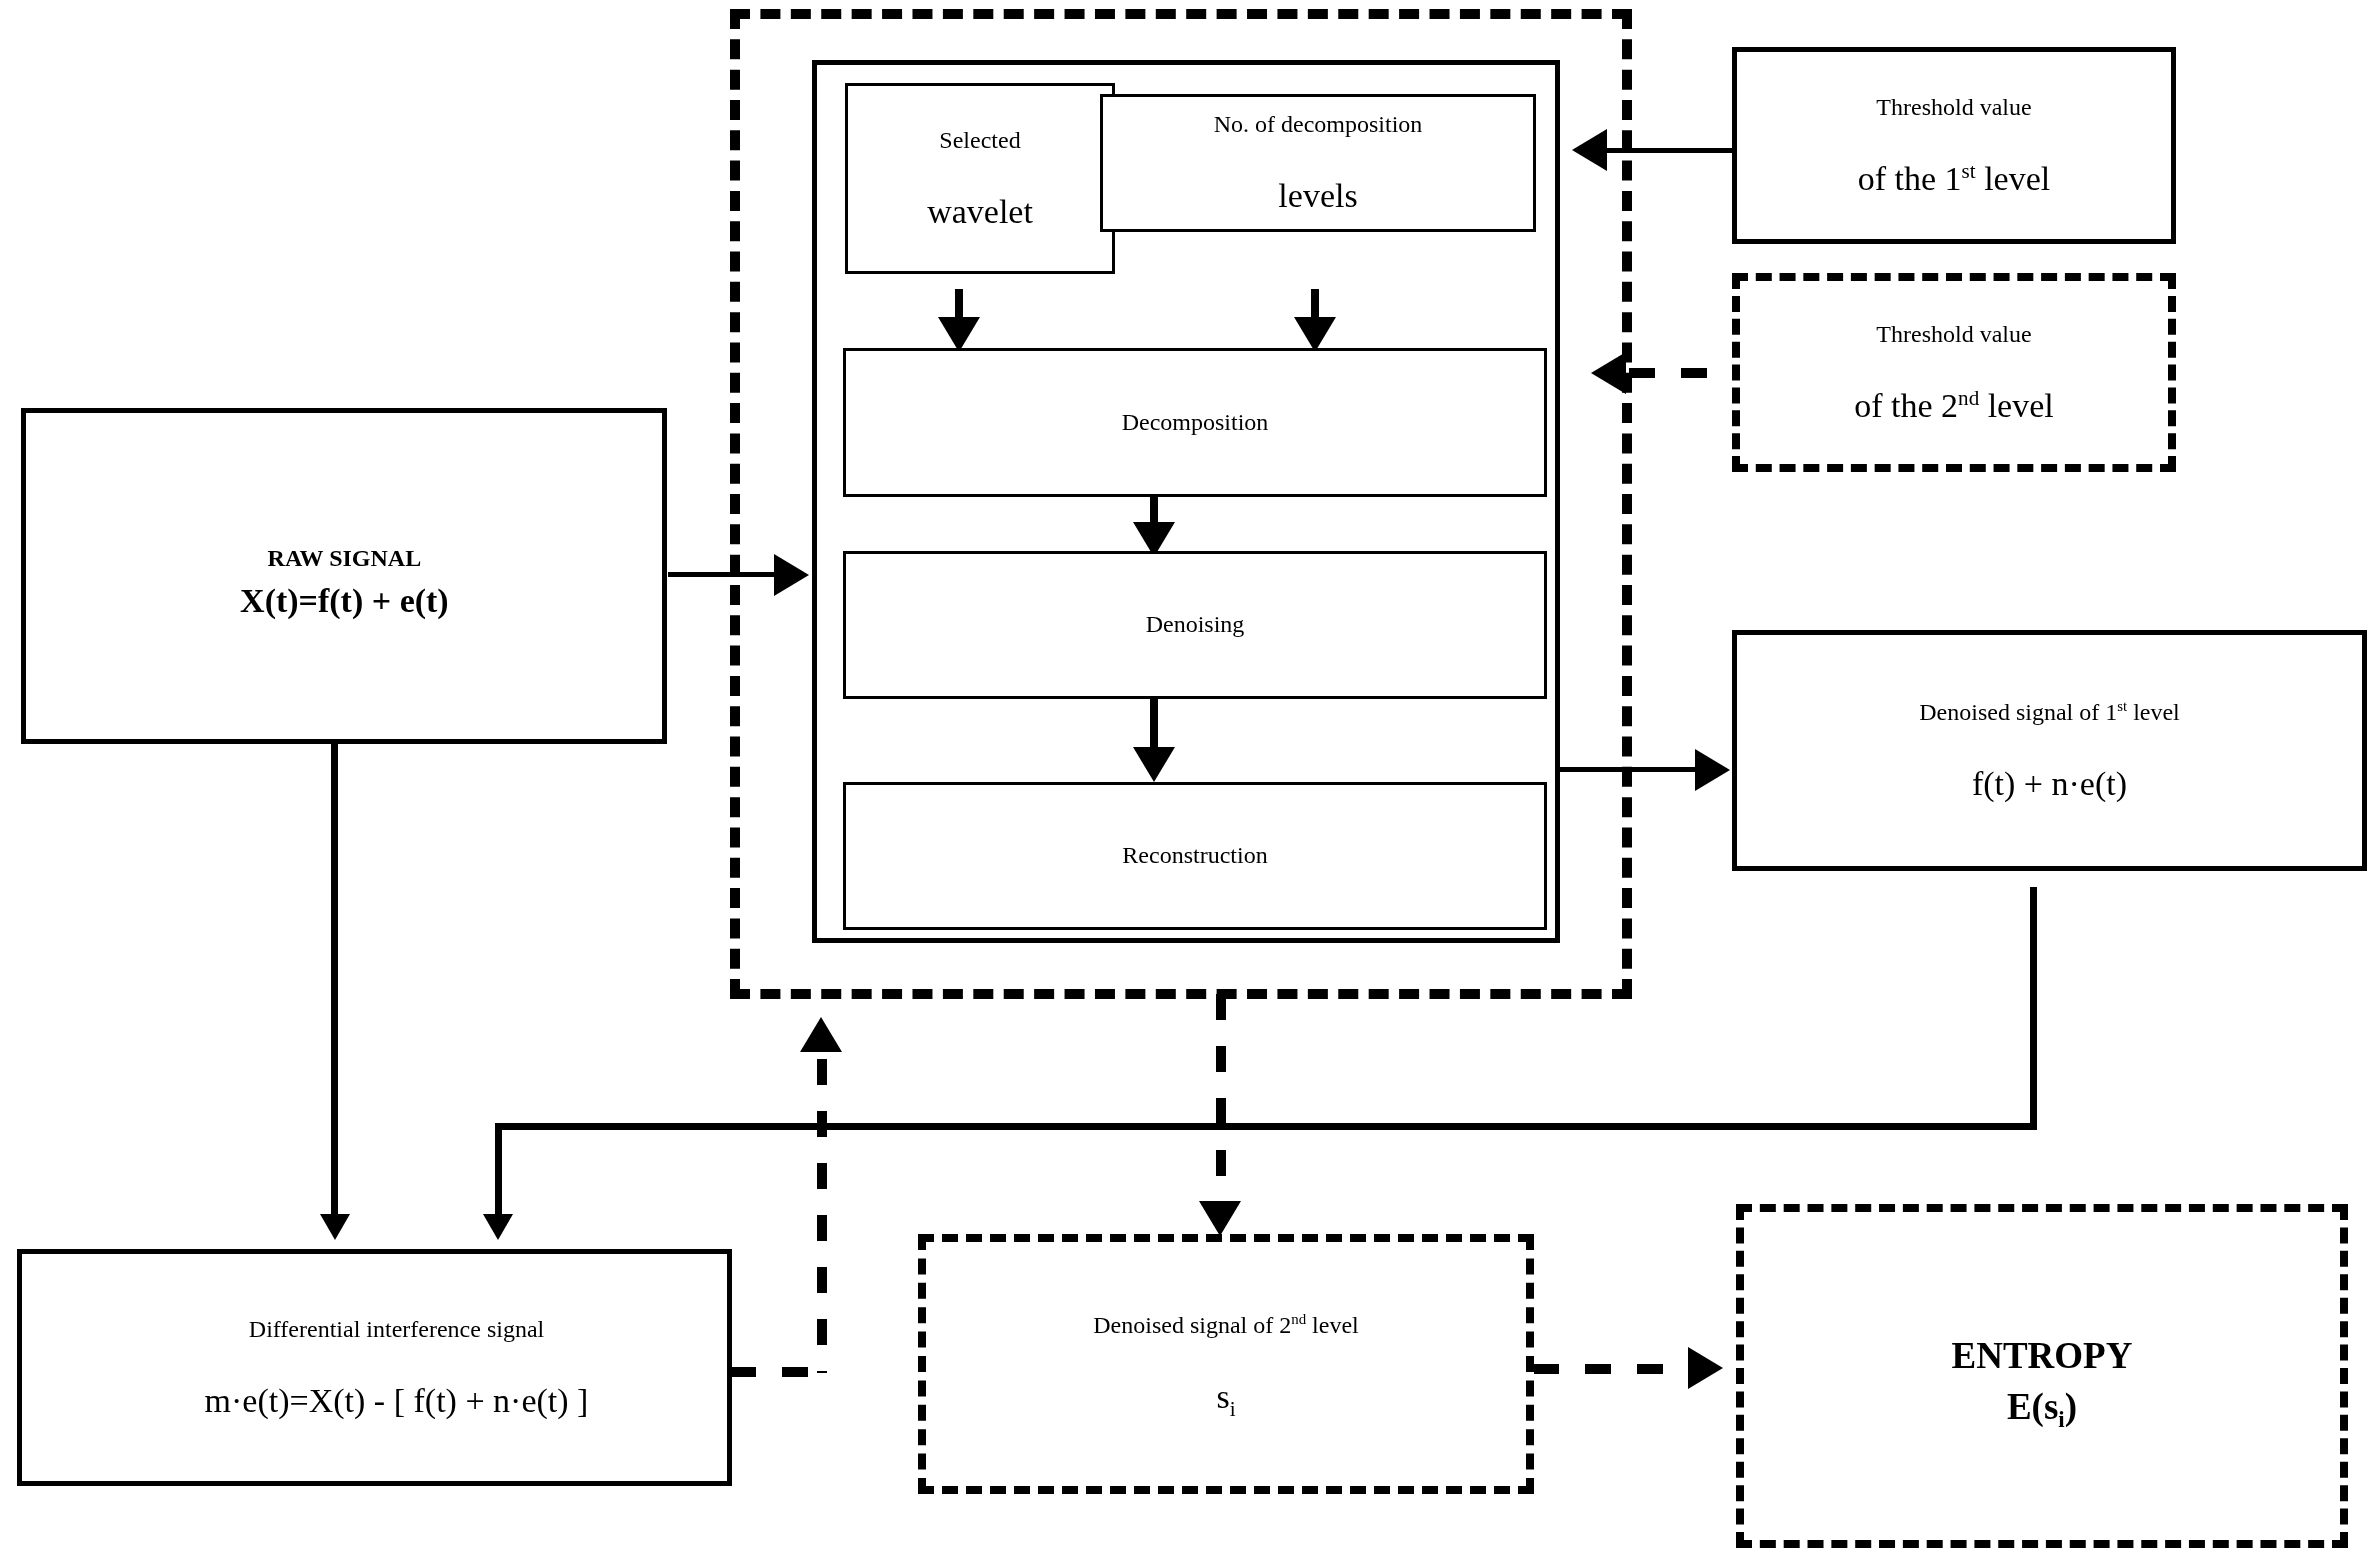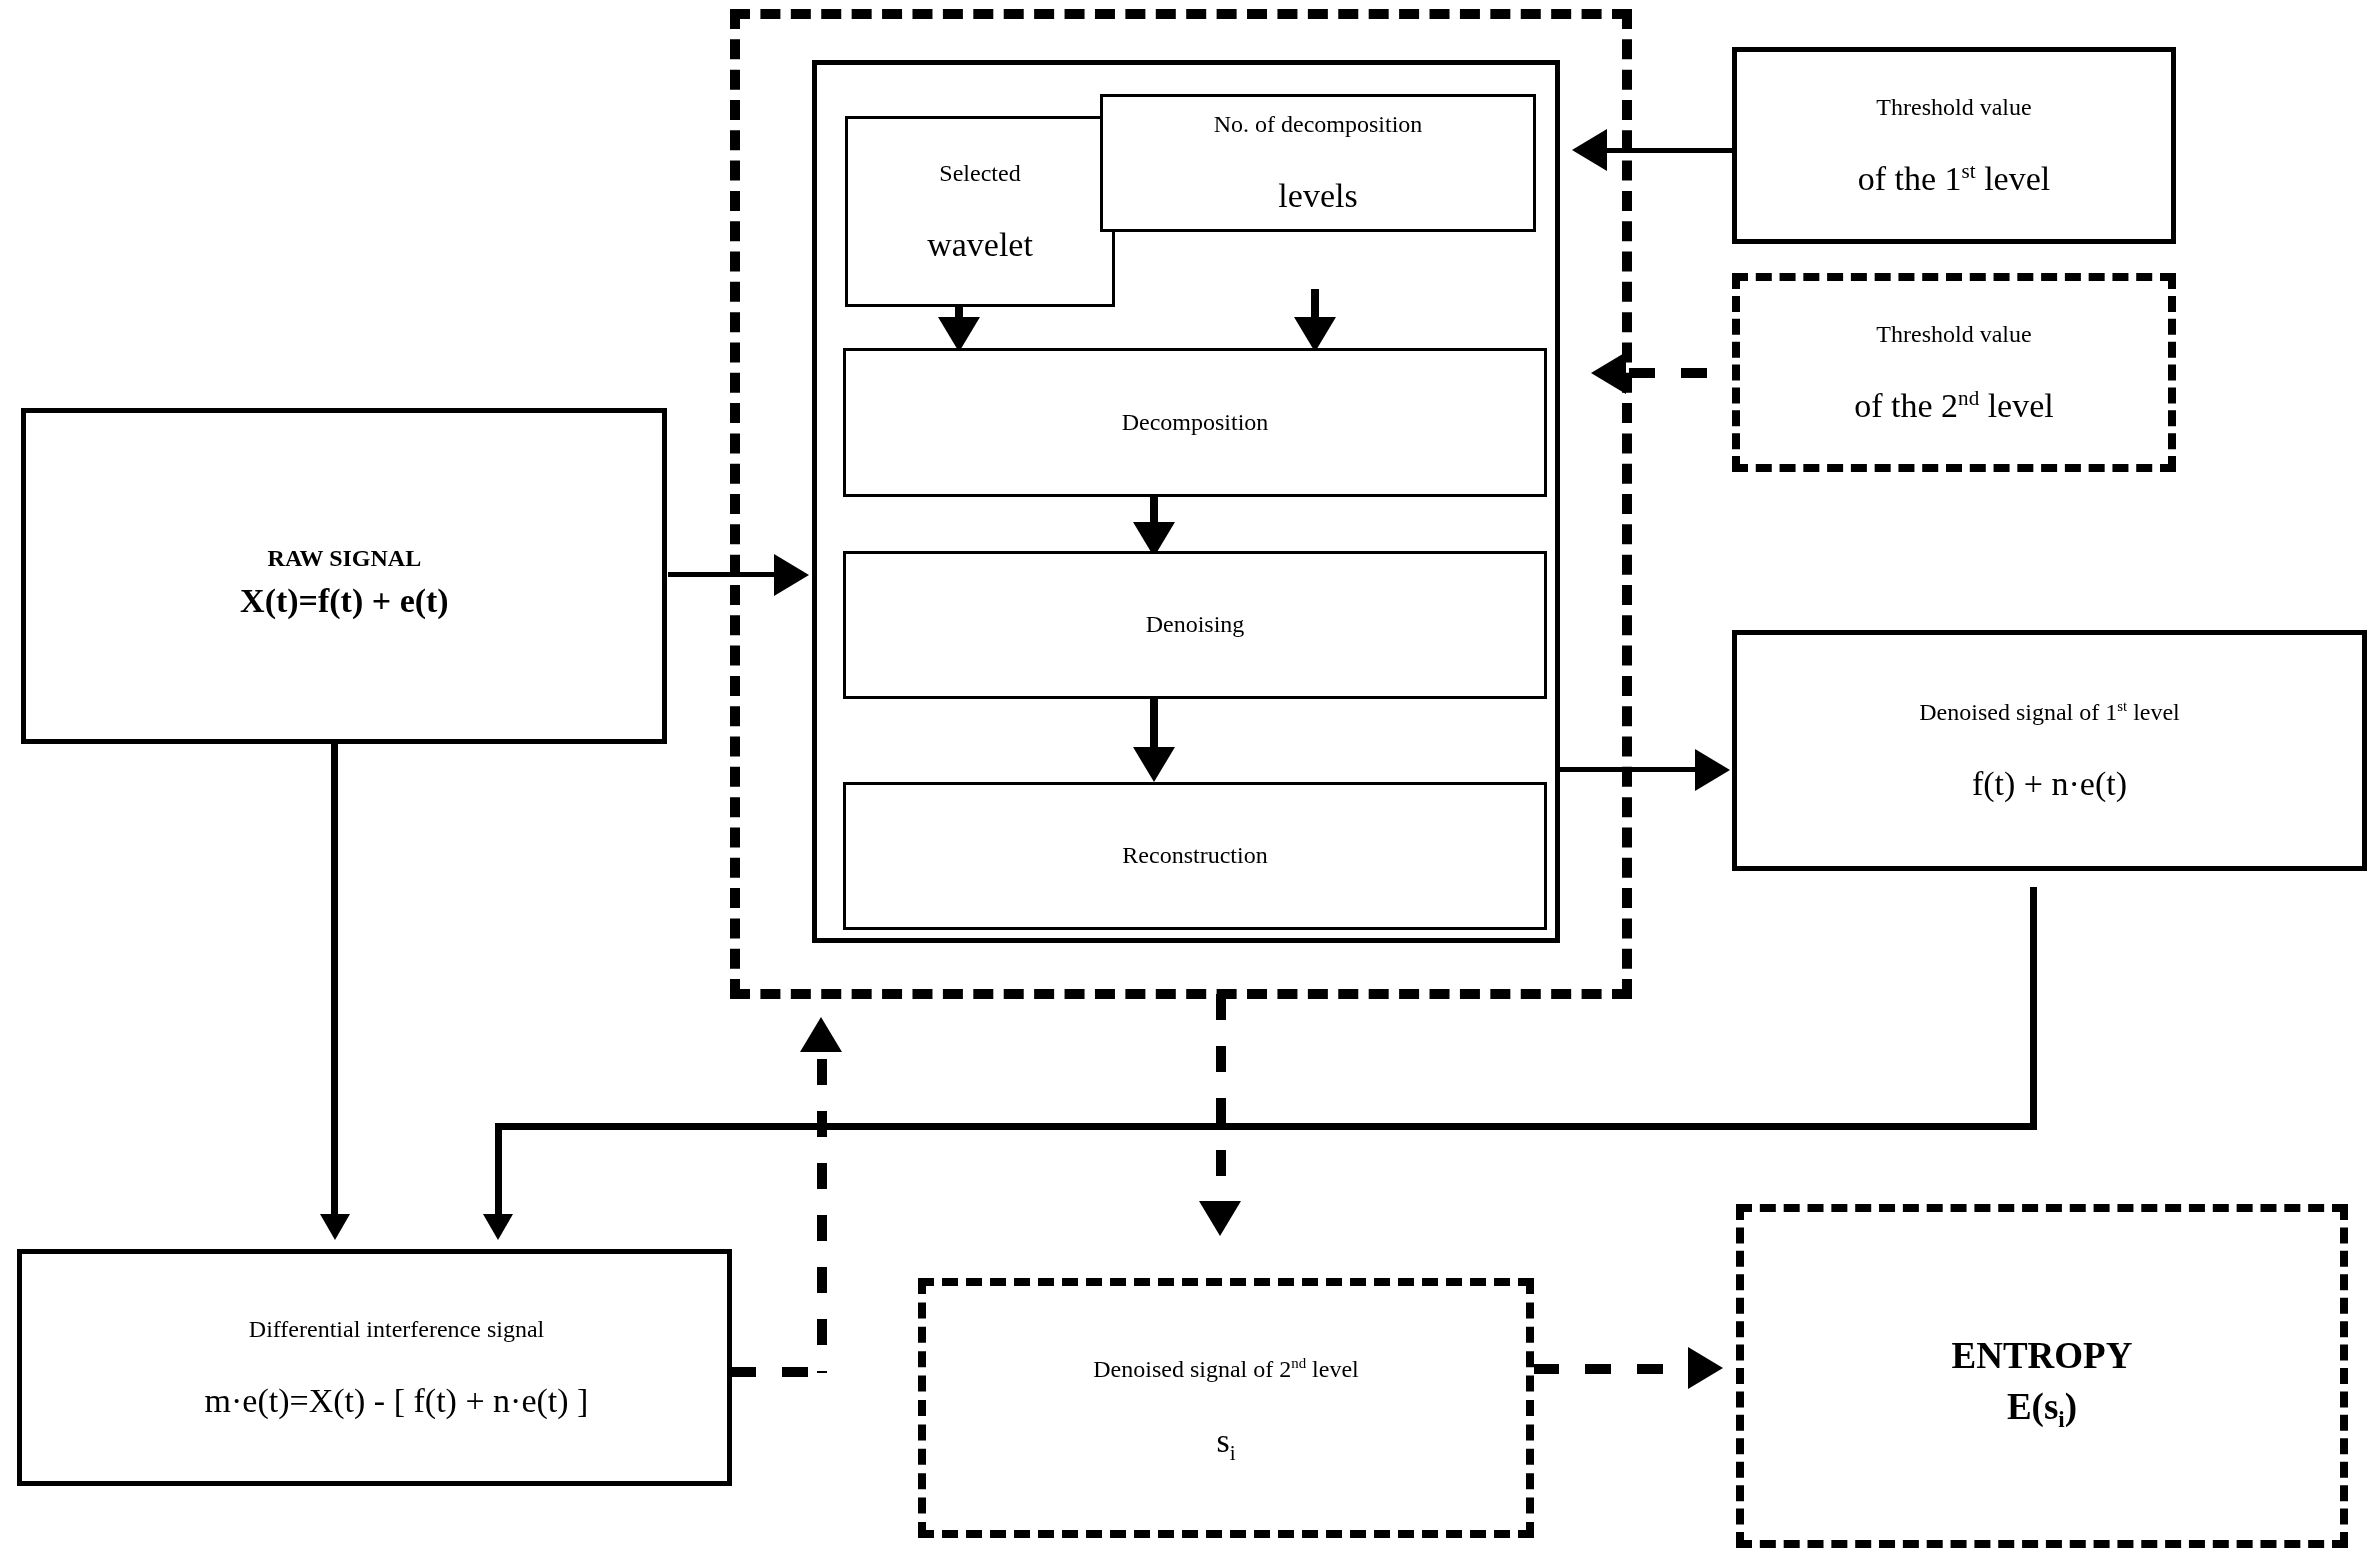--- a/index.html
+++ b/index.html
@@ -52,21 +52,21 @@
 </style>
 </head>
 <body>
 
 <div id="stage">
 
   <div class="box dashed-thick" style="left:730px;top:9.2px;width:902px;height:990px;z-index:1;"></div>
 
   <div class="box solid" style="left:812px;top:60px;width:748px;height:883px;z-index:1;"></div>
 
-  <div class="box solid-thin" style="left:845px;top:116px;width:270px;height:191px;">
+  <div class="box solid-thin" style="left:845px;top:83px;width:270px;height:191px;">
     <div class="line1">Selected</div>
     <div class="line2">wavelet</div>
   </div>
 
   <div class="box solid-thin" style="left:1100px;top:94px;width:436px;height:138px;">
     <div class="line1">No. of decomposition</div>
     <div class="line2">levels</div>
   </div>
 
   <div class="box solid-thin" style="left:843px;top:348px;width:704px;height:149px;">
@@ -99,21 +99,21 @@
   <div class="box solid" style="left:1732px;top:630px;width:635px;height:241px;">
     <div class="line1"><span>Denoised signal of 1</span><sup>st</sup><span> level</span></div>
     <div class="line2">f(t) + n·e(t)</div>
   </div>
 
   <div class="box solid" style="left:17px;top:1249px;width:715px;height:237px;padding-left:44px;">
     <div class="line1">Differential interference signal</div>
     <div class="line2">m·e(t)=X(t) - [ f(t) + n·e(t) ]</div>
   </div>
 
-  <div class="box dashed" style="left:918px;top:1278px;width:616px;height:260px;">
+  <div class="box dashed" style="left:918px;top:1234px;width:616px;height:260px;">
     <div class="line1"><span>Denoised signal of 2</span><sup>nd</sup><span> level</span></div>
     <div class="line2"><span>s</span><sub>i</sub></div>
   </div>
 
   <div class="box dashed" style="left:1736px;top:1204px;width:612px;height:344px;">
     <div class="line1 bold big">ENTROPY</div>
     <div class="line2 bold big"><span>E(s</span><sub>i</sub><span>)</span></div>
   </div>
 
   <div class="hseg" style="left:668px;top:572px;width:111px;"></div>

